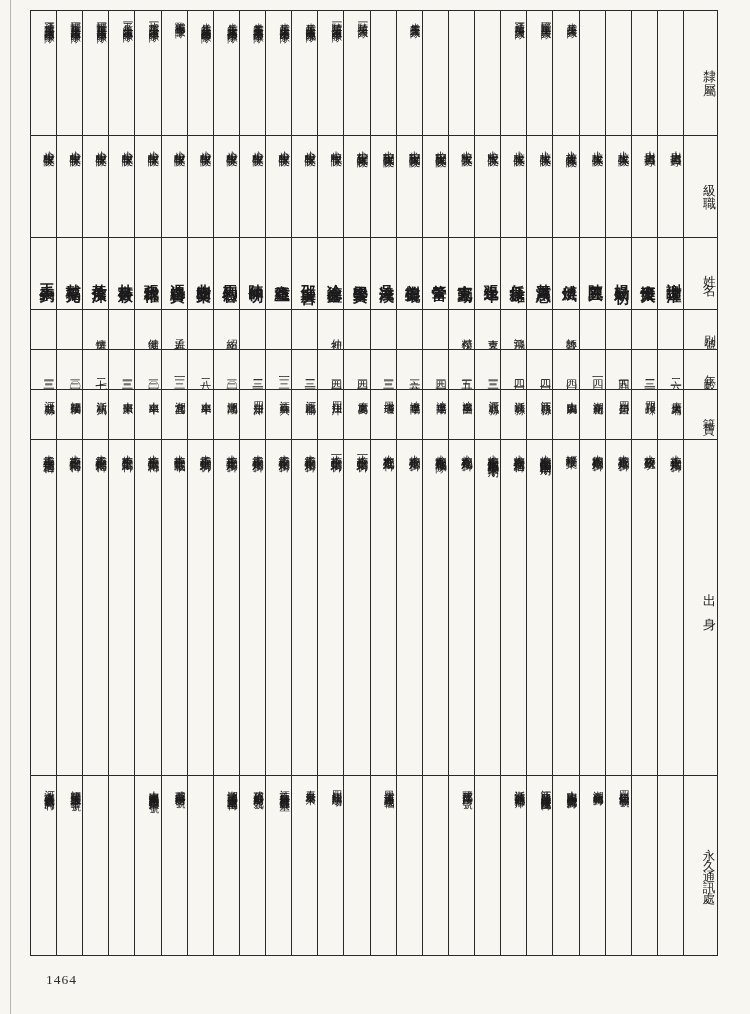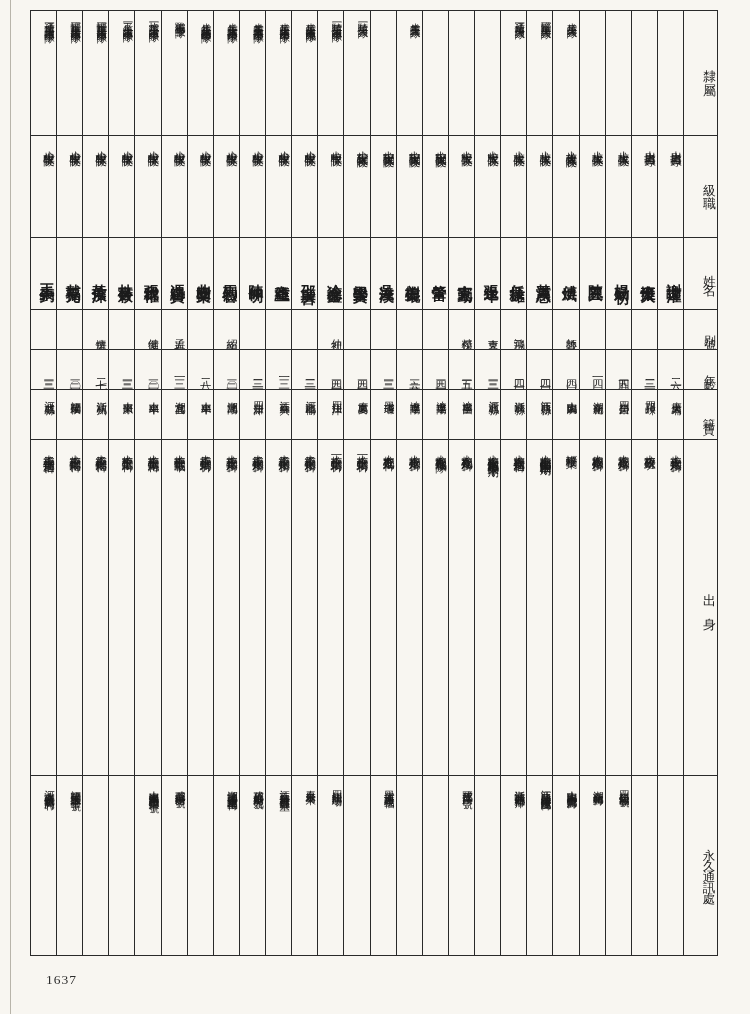--- a/index.html
+++ b/index.html
@@ -355,14 +355,14 @@
     <div class="cell c-rank">少校中隊長</div>
     <div class="cell c-name">王秉鈞</div>
     <div class="cell c-alias"></div>
     <div class="cell c-age">三三</div>
     <div class="cell c-native">河北威縣</div>
     <div class="cell c-bg">本校十二期通信科</div>
     <div class="cell c-addr">河北南宮七級鎮高亮村</div>
   </div>
 </div>
 
-  <div class="page-num">1637</div>
+  <div class="page-num">1464</div>
 </div>
 
 </body></html>

